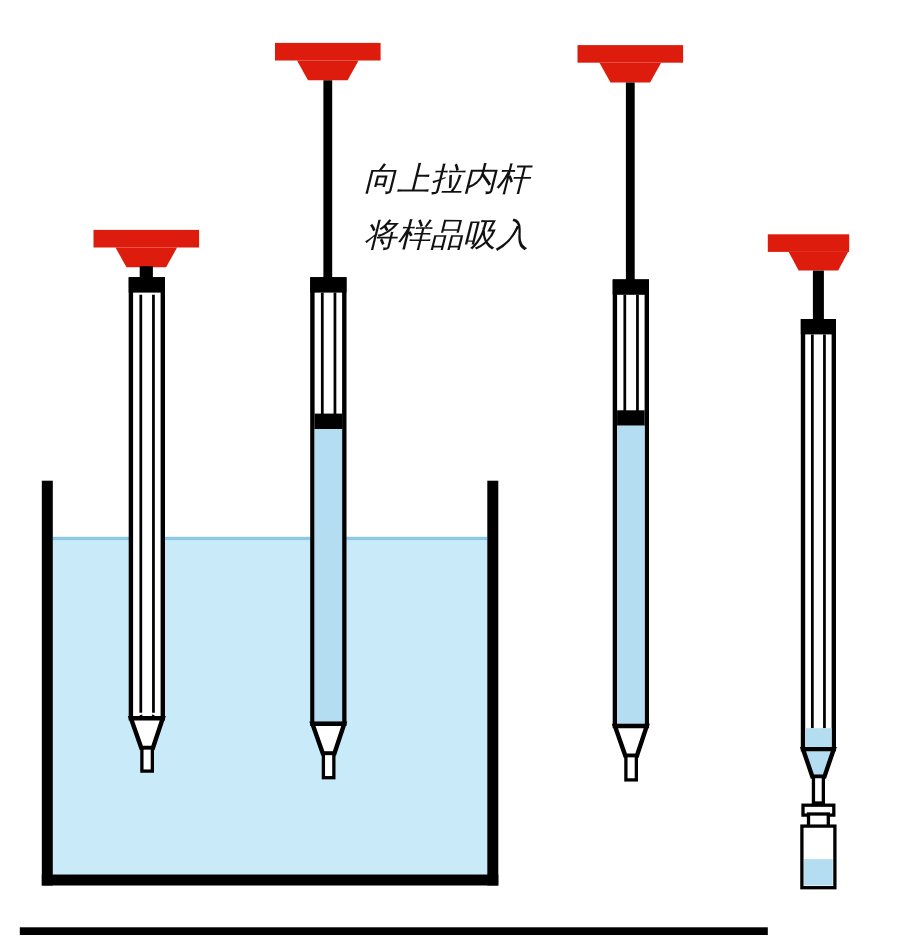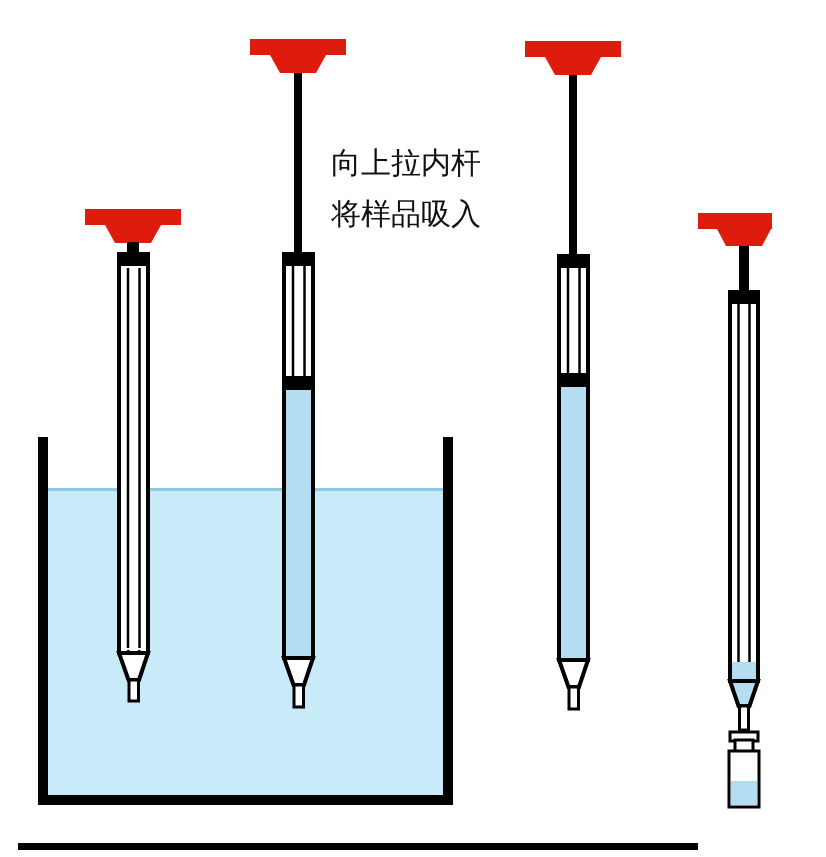--- a/index.html
+++ b/index.html
@@ -4,21 +4,21 @@
 <style>
   :root{
     --red:#dd1c0d;
     --liquid:#c9eaf9;
     --sample:#b4ddf2;
     --liquid_edge:#8ec9e4;
     --outline:#000000;
     --background:#ffffff;
   }
   html,body{margin:0;padding:0;background:var(--background);}
-  .canvas{width:772px;height:857px;position:relative;background:var(--background);overflow:hidden;}
+  .canvas{width:772px;height:857px;position:relative;background:var(--background);overflow:hidden;font-style:italic;}
   svg{display:block;}
   .red{fill:var(--red);}
   .black{fill:var(--outline);}
   .glass{fill:#ffffff;stroke:var(--outline);stroke-width:4;}
   .glass-thin{fill:#ffffff;stroke:var(--outline);stroke-width:3;}
   .liquid{fill:var(--liquid);}
   .liquid-edge{fill:var(--liquid_edge);}
   .sample{fill:var(--sample);}
   .sample-stroked{fill:var(--sample);stroke:var(--outline);stroke-width:4;}
   .innerline{stroke:var(--outline);stroke-width:2.5;fill:none;}

